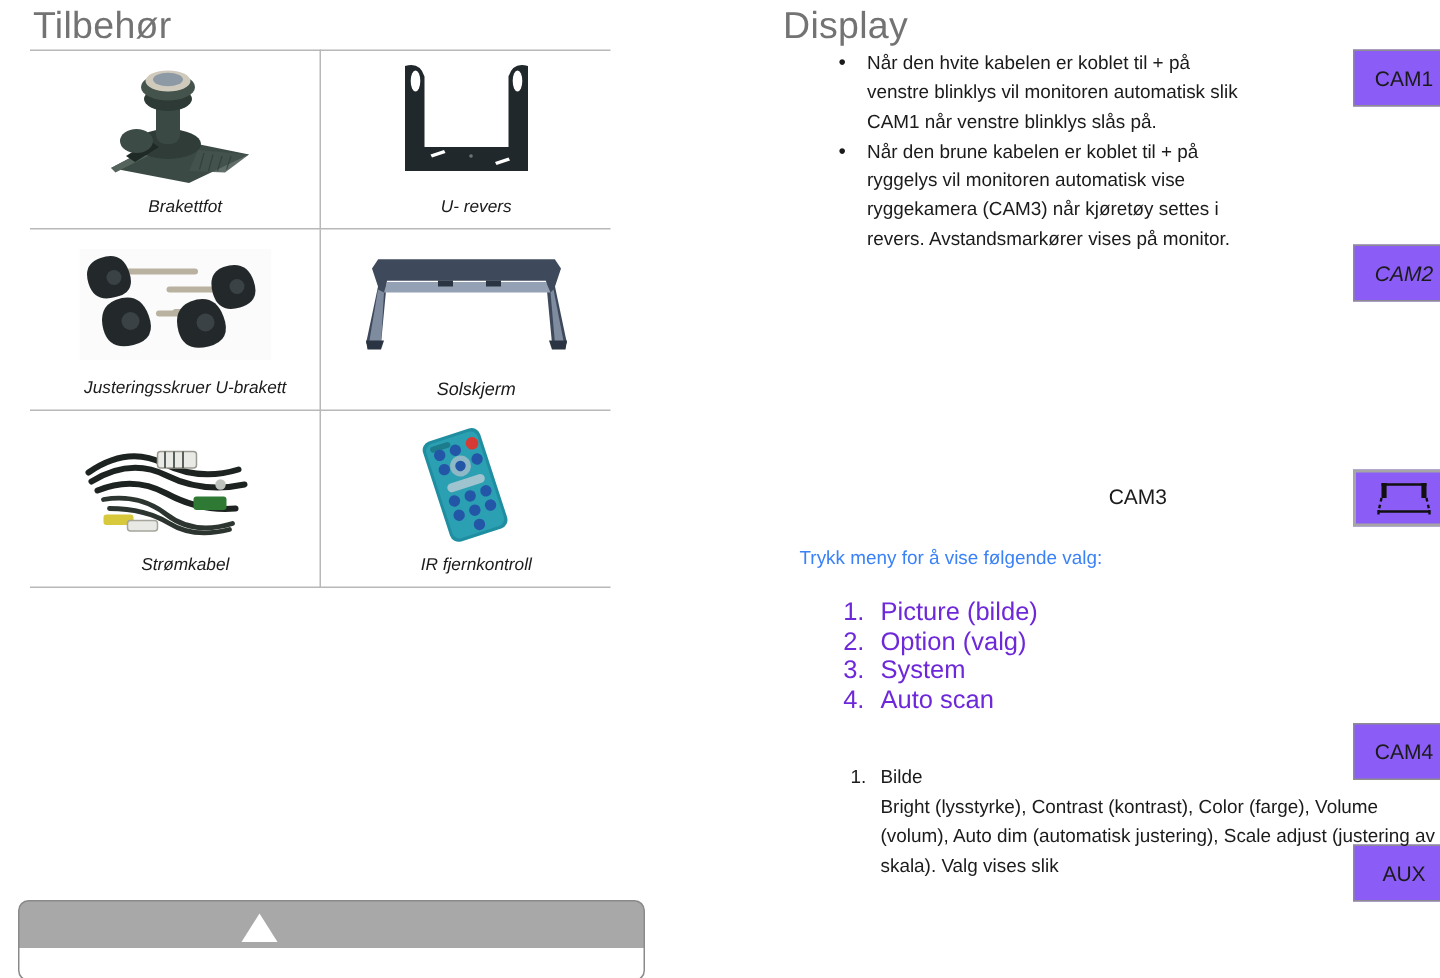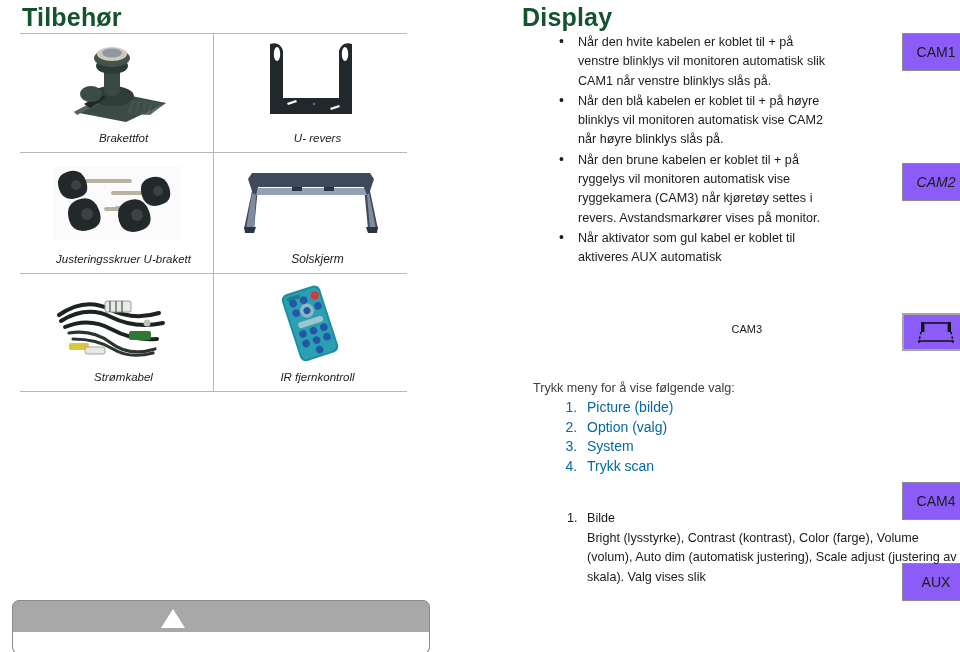--- a/index.html
+++ b/index.html
@@ -13,23 +13,23 @@
     position: relative;
     font-family: "Liberation Sans", sans-serif;
     color: #1a1a1a;
     overflow: hidden;
   }
 
   
   .page-title {
     position: absolute;
     font-size: 25px;
-    font-weight: 700;
+    font-weight: 400;
     letter-spacing: 0.2px;
-    color: #14532d;
+    color: #737373;
     line-height: 1;
   }
   #title-tilbehor { left: 22px; top: 5px; }
   #title-display  { left: 522px; top: 5px; }
 
   
   .acc-table {
     position: absolute;
     left: 20px;
     top: 33px;
@@ -108,23 +108,23 @@
 
   
   .cam-col { position: absolute; left: 840px; top: 33px; width: 120px; }
   .cam-item {
     position: absolute;
     display: flex;
     align-items: center;
   }
   .cam-side-label {
     position: absolute;
-    font-size: 11px;
-    color: #1b1b1b;
-    right: 78px;
+    font-size: 14px;
+    color: #1b1b1b;
+    right: 62px;
     white-space: nowrap;
   }
   .cam-box {
     position: absolute;
     left: 62px;
     width: 68px;
     height: 38px;
     border: 1px solid #8d8d8d;
     background: #8b5cf6;
     display: flex;
@@ -133,34 +133,34 @@
     font-size: 14px;
     color: #1b1b1b;
     box-sizing: border-box;
   }
   .cam-box.thick { border: 2px solid #a5a5a5; }
 
   
   .menu-intro {
     position: absolute;
     left: 533px;
-    top: 380px;
+    top: 364px;
     font-size: 12.6px;
-    color: #404040;
+    color: #3b82f6;
     line-height: 1.35;
   }
   .menu-list {
     position: absolute;
     left: 553px;
     top: 398px;
     margin: 0;
     padding: 0 0 0 28px;
-    font-size: 14px;
+    font-size: 17px;
     line-height: 19.5px;
-    color: #0369a1;
+    color: #6d28d9;
   }
   .menu-list li { padding-left: 6px; }
 
   .sub-list {
     position: absolute;
     left: 553px;
     top: 509px;
     margin: 0;
     padding: 0 0 0 28px;
     font-size: 12.6px;
@@ -381,23 +381,21 @@
         </div>
         <div class="cell-label">IR fjernkontroll</div>
       </div>
     </td>
   </tr>
 </tbody>
   </table>
 
 <ul class="bullets">
   <li>Når den hvite kabelen er koblet til + på venstre blinklys vil monitoren automatisk slik CAM1 når venstre blinklys slås på.</li>
-  <li>Når den blå kabelen er koblet til + på høyre blinklys vil monitoren automatisk vise CAM2 når høyre blinklys slås på.</li>
   <li>Når den brune kabelen er koblet til + på ryggelys vil monitoren automatisk vise ryggekamera (CAM3) når kjøretøy settes i revers. Avstandsmarkører vises på monitor.</li>
-  <li>Når aktivator som gul kabel er koblet til aktiveres AUX automatisk</li>
 </ul>
 
 <div class="cam-col">
 
   <div class="cam-item" style="top:0px;">
     <div class="cam-box" style="top:0px;">CAM1</div>
   </div>
 
   <div class="cam-item" style="top:65px;">
     <div class="cam-box" style="top:65px;font-style:italic;">CAM2</div>
@@ -430,21 +428,21 @@
   </div>
 
 </div>
 
 <div class="menu-intro">Trykk meny for å vise følgende valg:</div>
 
 <ol class="menu-list">
   <li>Picture (bilde)</li>
   <li>Option (valg)</li>
   <li>System</li>
-  <li>Trykk scan</li>
+  <li>Auto scan</li>
 </ol>
 
 <ol class="sub-list">
   <li>
     <span>Bilde</span>
     <span class="sub-body">Bright (lysstyrke), Contrast (kontrast), Color (farge), Volume (volum), Auto dim (automatisk justering), Scale adjust (justering av skala). Valg vises slik</span>
   </li>
 </ol>
 
 <div class="footer-device">

